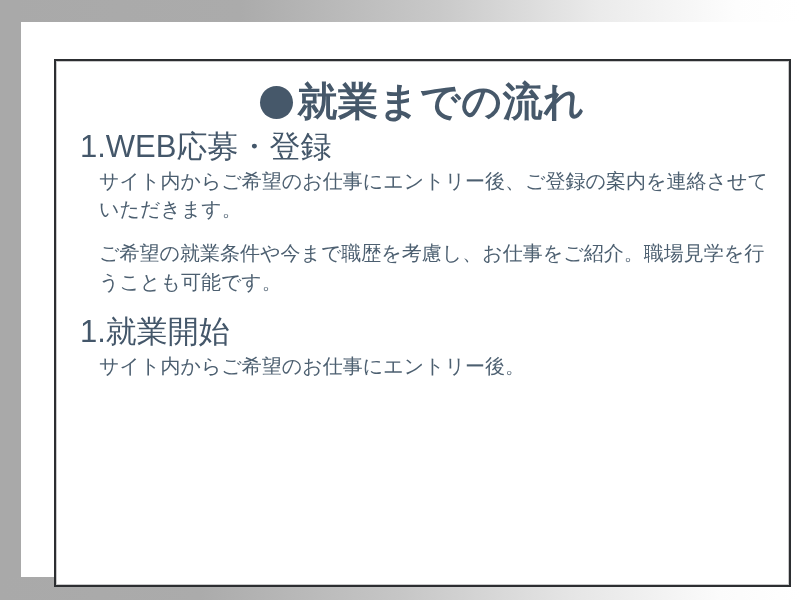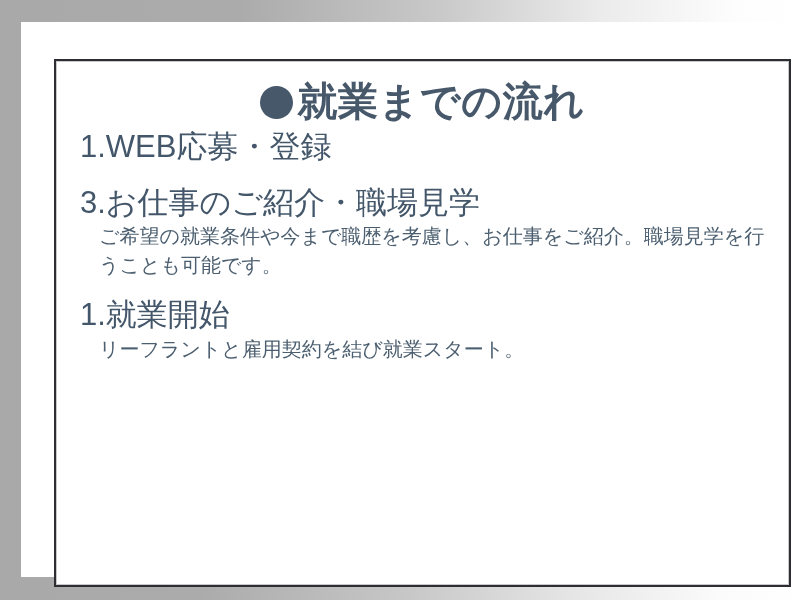--- a/index.html
+++ b/index.html
@@ -161,31 +161,31 @@
 
         <div class="title">
           <span class="title-bullet"></span>
           <span>就業までの流れ</span>
         </div>
 
         <ul class="steps">
 
           <li class="step step-1">
             <div class="step-heading">1.WEB応募・登録</div>
+            <p class="step-body">サイト内からご希望のお仕事にエントリー後、ご登録の案内を連絡させていただきます。</p>
           </li>
 
 
           <li class="step step-3">
-            <div class="step-heading">3.お仕事のご紹介・職場見学</div>
             <p class="step-body">ご希望の就業条件や今まで職歴を考慮し、お仕事をご紹介。職場見学を行うことも可能です。</p>
           </li>
 
           <li class="step step-4">
             <div class="step-heading">1.就業開始</div>
-            <p class="step-body">リーフラントと雇用契約を結び就業スタート。</p>
+            <p class="step-body">サイト内からご希望のお仕事にエントリー後。</p>
           </li>
 
         </ul>
 
       </div>
     </div>
 
   </div>
 </div>
 

